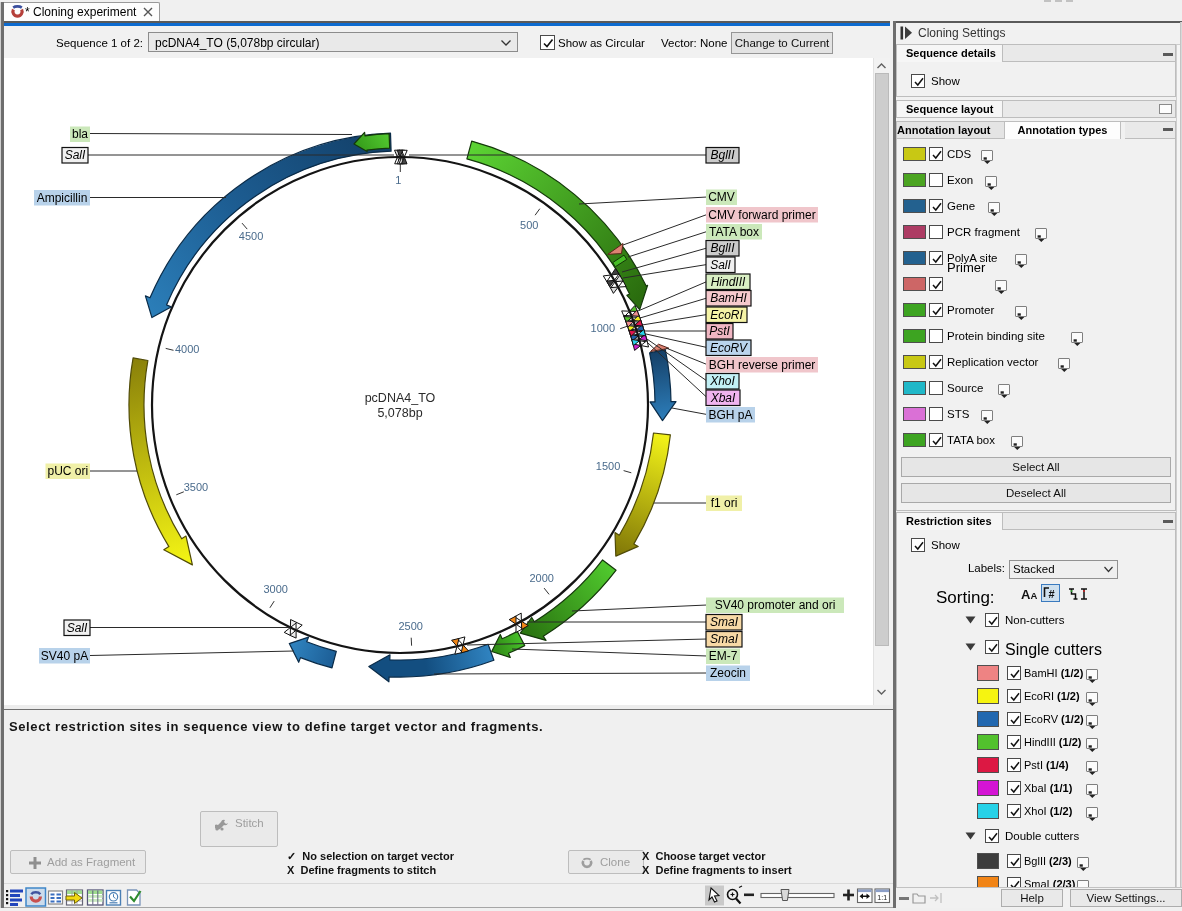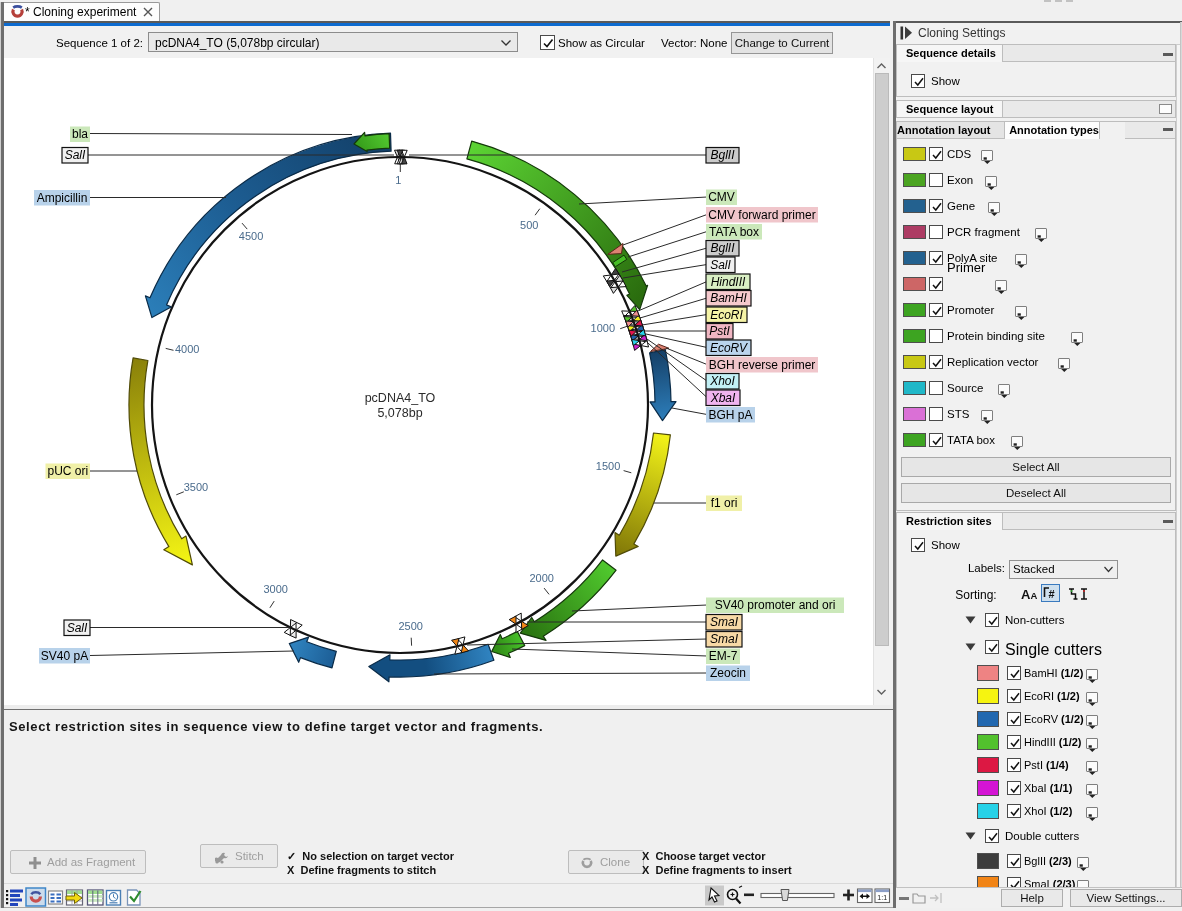--- a/index.html
+++ b/index.html
@@ -280,21 +280,21 @@
     </svg>
 <div class="abs" style="left:0;top:705px;width:893px;height:3.5px;background:#ededed"></div>
 <div class="abs" style="left:0;top:708.5px;width:893px;height:1.5px;background:#707070"></div>
 <div class="abs" style="left:9px;top:719px;font-size:13px;font-weight:bold;letter-spacing:0.6px;color:#141414">Select restriction sites in sequence view to define target vector and fragments.</div>
 <div class="dbtn" style="left:10px;top:850px;width:136px;height:24px">
 <svg class="abs" style="left:17px;top:5px" width="14" height="14" viewBox="0 0 14 14">
         <path d="M5.5 1 h3 v4.5 H13 v3 H8.5 V13 h-3 V8.5 H1 v-3 h4.5 Z" fill="#8f8f8f"></path>
       </svg>
 <div class="abs" style="left:36px;top:5px;font-size:11.5px">Add as Fragment</div>
     </div>
-<div class="dbtn" style="left:200px;top:844px;width:78px;height:24px">
+<div class="dbtn" style="left:200px;top:811px;width:78px;height:36px">
 <svg class="abs" style="left:12px;top:4px" width="18" height="16" viewBox="0 0 18 16">
 <path d="M2 12 q3 3 6 0 l3-3 q3 1 4-2 l-2 1 -2-2 1-2 q-3-1 -4 2 l-3 3 q-2-1-3 0 z" fill="#999"></path>
 <circle cx="4" cy="13" r="1.6" fill="#999"></circle>
         <circle cx="9" cy="13" r="1.6" fill="#999"></circle>
       </svg>
 <div class="abs" style="left:34px;top:5px;font-size:11.5px">Stitch</div>
     </div>
 <div class="dbtn" style="left:568px;top:850px;width:76px;height:24px">
 <svg class="abs" style="left:11px;top:5px" width="14" height="14" viewBox="0 0 15 16">
 <path d="M 3.2 5.5 A 4.8 4.8 0 1 0 11.8 5.5" fill="none" stroke="#9e9e9e" stroke-width="3"></path>
@@ -393,21 +393,21 @@
       </svg>
     </div>
 <div class="abs" style="left:931px;top:75px;font-size:11.5px;color:#000">Show</div>
 <div class="sect" style="left:896px;top:100px;width:280px;height:18px">
       <div class="shead" style="height:16px;border-bottom:none"></div>
       <div class="stab" style="height:16px;line-height:16px">Sequence layout</div>
     </div>
 <div class="abs" style="left:1159px;top:103.5px;width:13px;height:10px;background:#fdfdfd;border:1px solid #8a8a8a"></div>
 <div class="sect" style="left:896px;top:121px;width:280px;height:390px"></div>
 <div class="abs" style="left:897px;top:121.5px;width:108px;height:17px;background:#e4e4e4;border-right:1px solid #bdbdbd;border-bottom:1px solid #bdbdbd;font-weight:bold;font-size:11px;line-height:17px;">Annotation layout</div>
-<div class="abs" style="left:1005px;top:121.5px;width:95px;height:17px;background:#fdfdfd;border-right:1px solid #bdbdbd;font-weight:bold;font-size:11px;line-height:17px;text-align:right">Annotation types</div>
+<div class="abs" style="left:1005px;top:121.5px;width:116px;height:17px;background:#fdfdfd;border-right:1px solid #bdbdbd;font-weight:bold;font-size:11px;line-height:17px;text-align:center">Annotation types</div>
 <div class="abs" style="left:1125px;top:121.5px;width:50px;height:17px;background:#e9e9e9;border-bottom:1px solid #bdbdbd"></div>
 <div class="minus" style="left:1163px;top:128px"></div>
 <div class="sw" style="left:903px;top:147px;width:23px;height:14px;background:#c8c814"></div>
 <div class="cb" style="left:929px;top:147px;width:14px;height:14px">
       <svg width="14" height="14" viewBox="0 0 14 14">
         <path d="M3 7 L5.8 10 L11 3.3" fill="none" stroke="#111" stroke-width="1.5"></path>
       </svg>
     </div>
 <div class="abs" style="left:947px;top:148px;font-size:11.5px;color:#000">CDS</div>
 <div class="ddi" style="left:981px;top:150px"><svg width="11" height="9" viewBox="0 0 11 9">
@@ -527,21 +527,21 @@
         <path d="M3 7 L5.8 10 L11 3.3" fill="none" stroke="#111" stroke-width="1.5"></path>
       </svg>
     </div>
 <div class="abs" style="left:931px;top:539px;font-size:11.5px;color:#000">Show</div>
 <div class="abs" style="left:925px;top:562px;width:80px;font-size:11.5px;text-align:right;color:#000">Labels:</div>
 <div class="abs" style="left:1009px;top:559.5px;width:109px;height:19px;background:#efefef;border:1px solid #919191"></div>
 <div class="abs" style="left:1013px;top:563px;font-size:11.5px;color:#000">Stacked</div>
 <svg class="abs" style="left:1103px;top:566px" width="11" height="7" viewBox="0 0 11 7">
       <path d="M1.5 1 L5.5 5.5 L9.5 1" fill="none" stroke="#333" stroke-width="1.2"></path>
     </svg>
-<div class="abs" style="left:936px;top:588px;width:80px;font-size:12px;text-align:center;color:#000">Sorting:</div>
+<div class="abs" style="left:936px;top:588px;width:80px;font-size:17px;text-align:left;color:#000">Sorting:</div>
 <div class="abs" style="left:1021px;top:587px;font-size:13px;font-weight:bold;color:#111">A<span style="font-size:9.5px">A</span></div>
 <div class="abs" style="left:1041px;top:584px;width:19px;height:18px;background:#cfe0ee;border:1.5px solid #3a7abf"></div>
 <svg class="abs" style="left:1043px;top:586px" width="16" height="14" viewBox="0 0 16 14">
 <path d="M1.5 11 V2 H6" stroke="#111" stroke-width="1.6" fill="none"></path>
 <text x="5.5" y="11.5" font-size="11" font-weight="bold" fill="#111" font-family="Liberation Sans">#</text>
     </svg>
 <svg class="abs" style="left:1067px;top:587px" width="22" height="15" viewBox="0 0 22 15">
 <path d="M2 2 h5 M4.5 2 v5 h4 v5 M6.5 12 h4" stroke="#111" stroke-width="1.5" fill="none"></path>
 <path d="M14 2 h6 M17 2 v10 M14 12 h6" stroke="#111" stroke-width="1.5" fill="none"></path>
 <circle cx="4.5" cy="4" r="1" fill="#2da02d"></circle>

